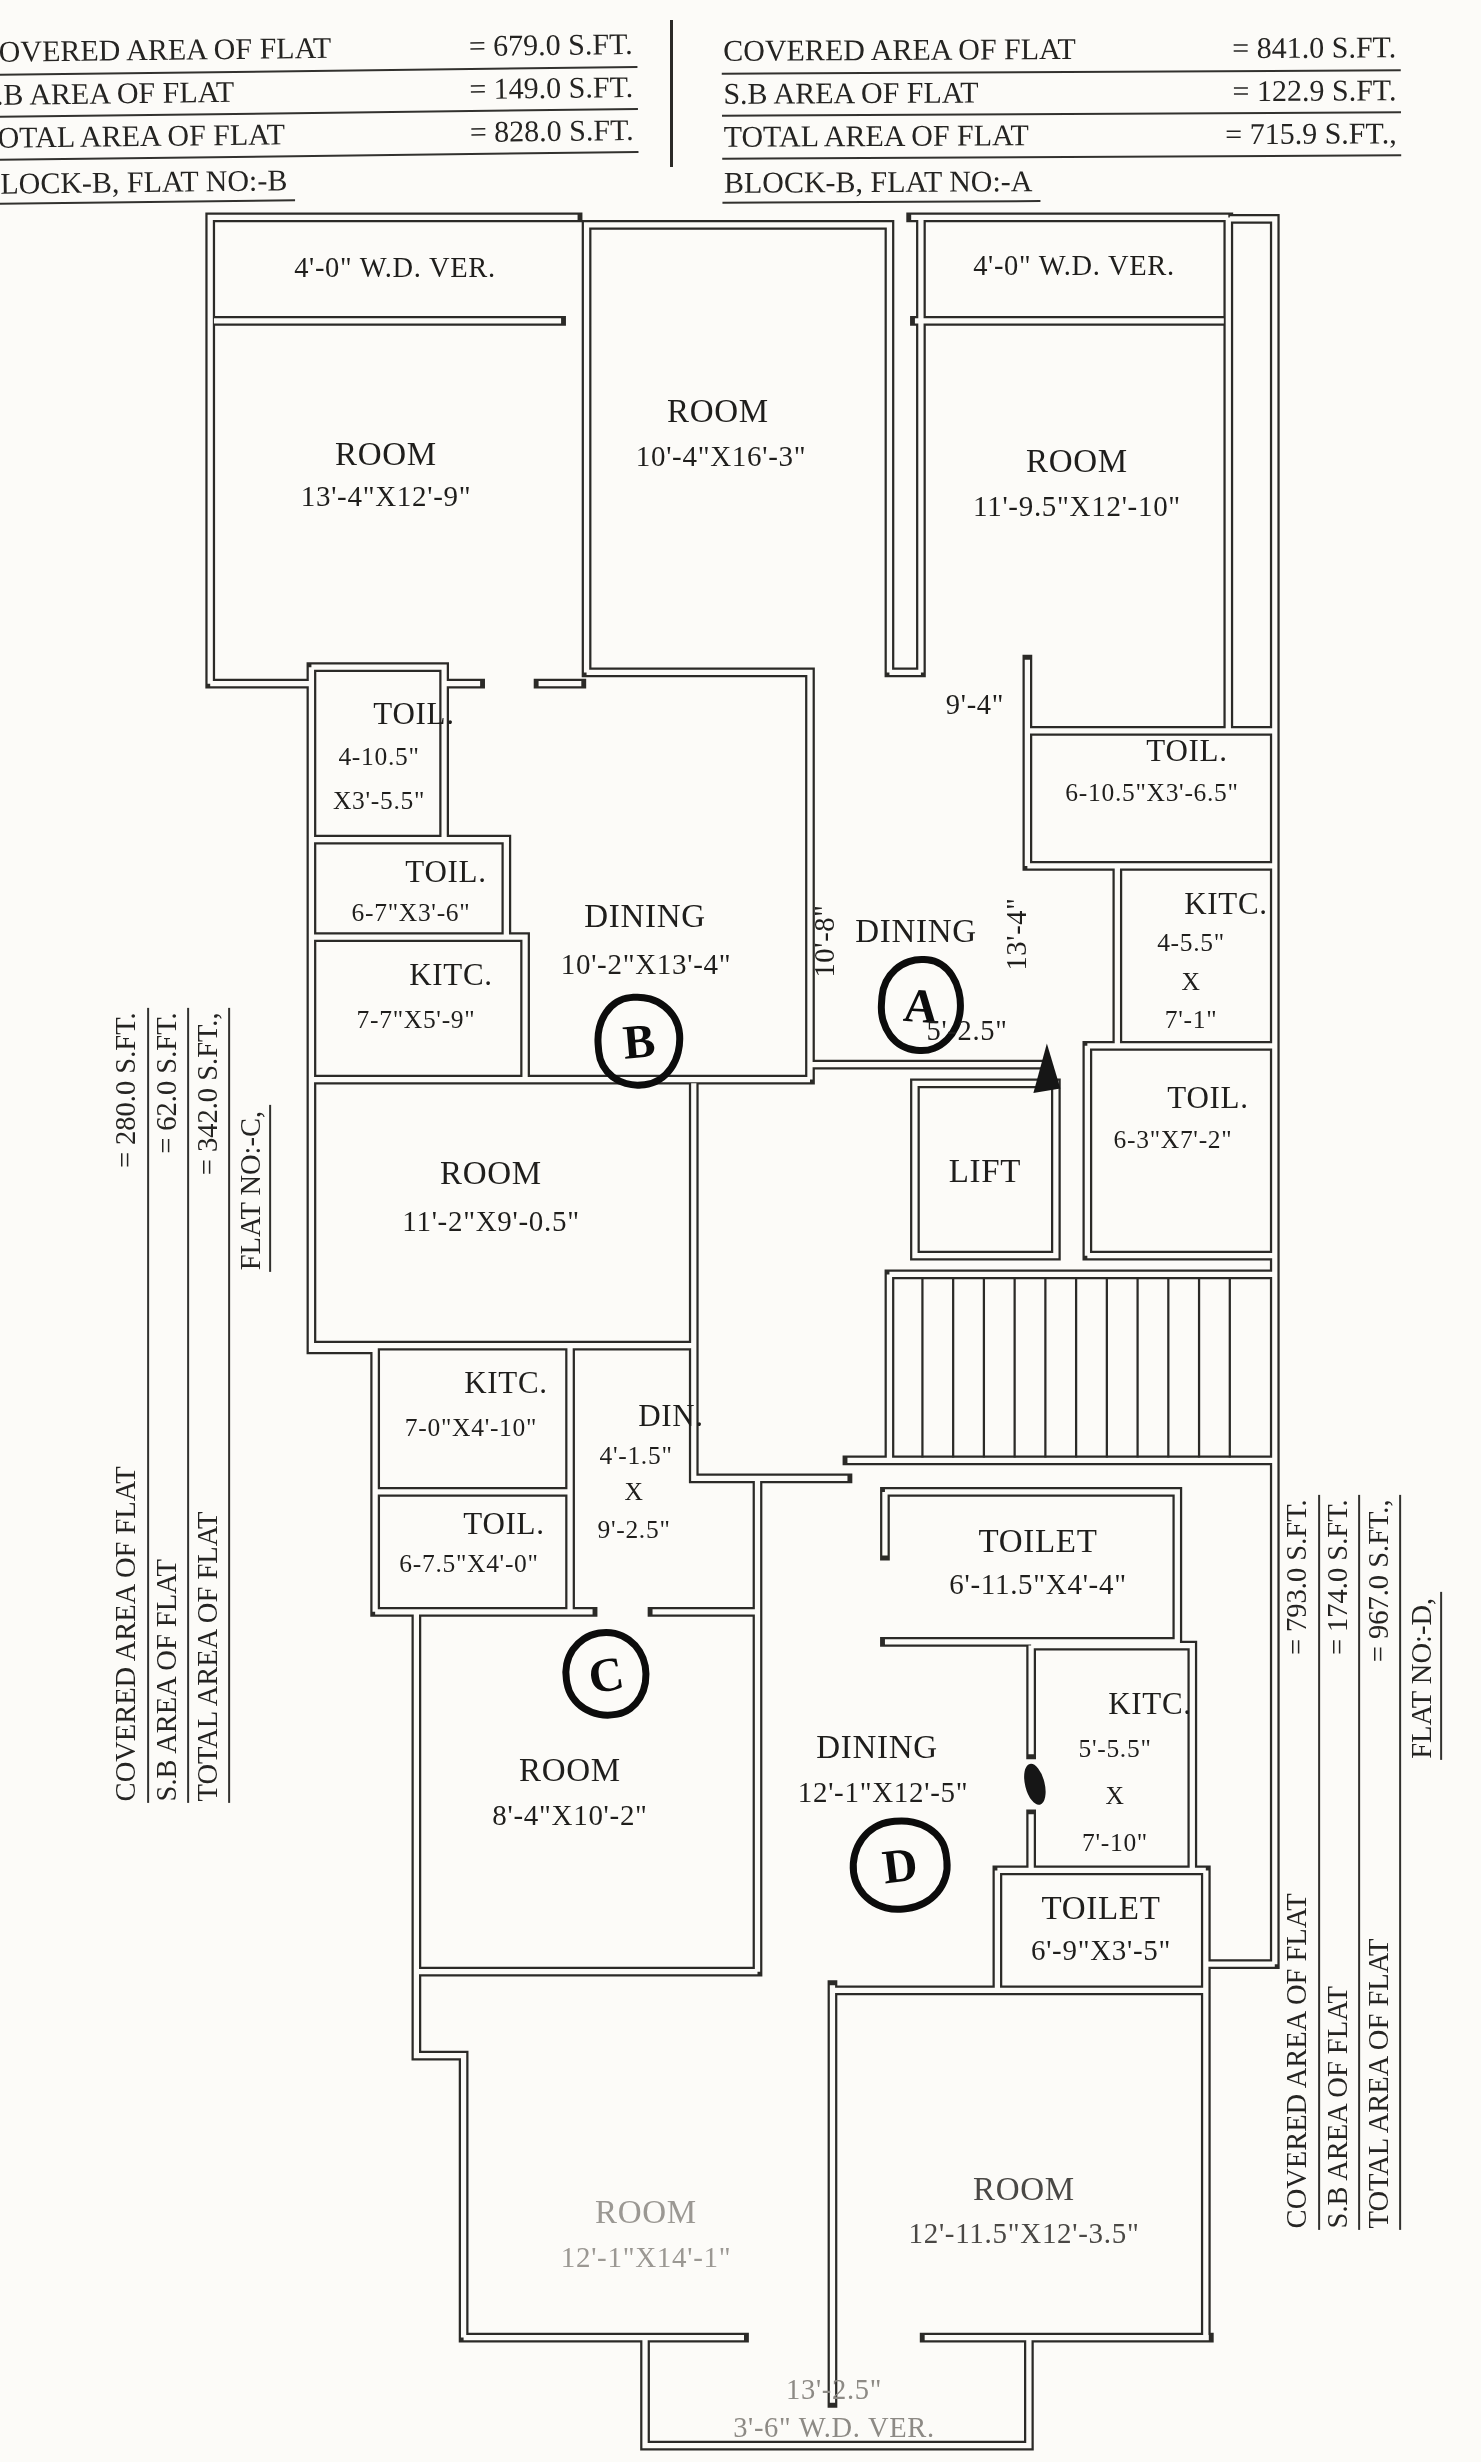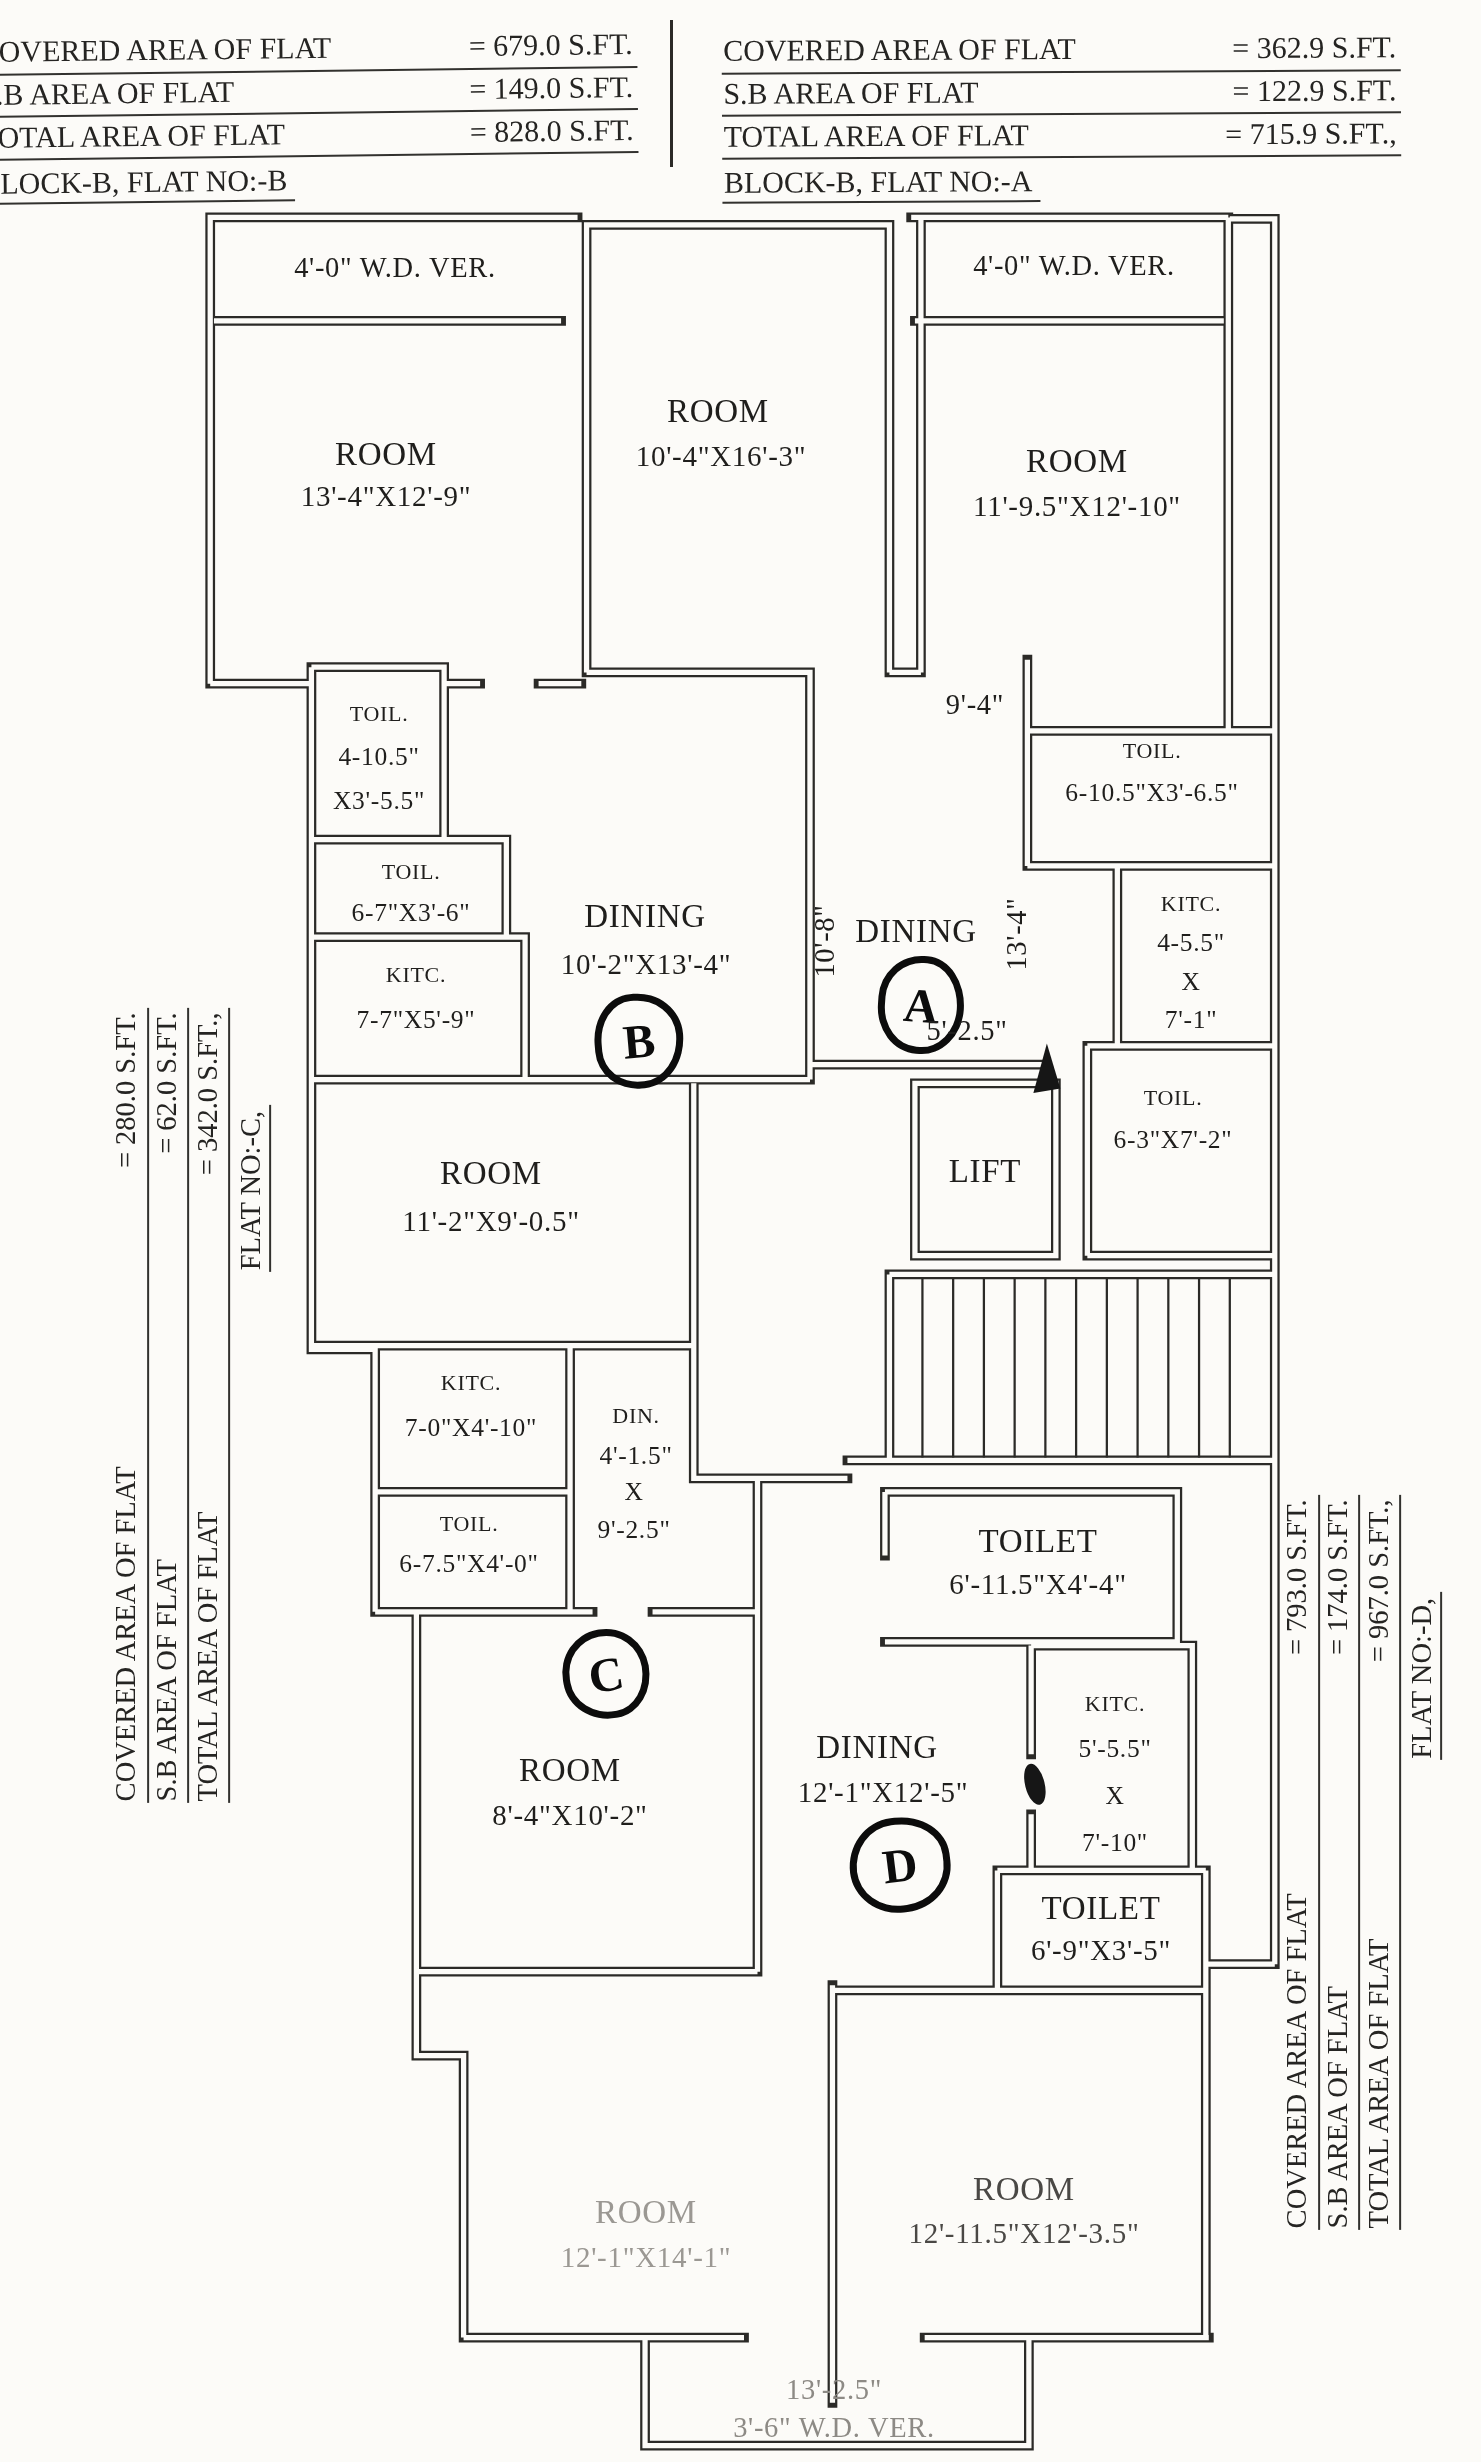--- a/index.html
+++ b/index.html
@@ -7,21 +7,21 @@
          font-family:"Liberation Serif",serif;color:#232220;}
   svg.plan{position:absolute;left:0;top:0;}
   .wb{stroke:#2b2a27;stroke-width:13;fill:none;stroke-linecap:square;}
   .ww{stroke:#fcfbf8;stroke-width:7;fill:none;stroke-linecap:butt;}
   .thin{stroke:#2b2a27;stroke-width:3;fill:none;}
   .lbl{position:absolute;transform:translate(-50%,-50%);white-space:nowrap;text-align:center;
        color:#1f1e1c;letter-spacing:0.7px;}
   .rot{transform:translate(-50%,-50%) rotate(-90deg);}
   .rm{font-size:33px;}
   .dm{font-size:29px;}
-  .sm{font-size:22px;}
+  .sm{font-size:31px;margin-left:35px;}
   .sd{font-size:25.5px;}
   .dim{font-size:28.5px;}
   .faint1{color:#9b9893;}
   .faint2{color:#8d8a85;}
   .mid{color:#4a4845;}
   .marker{position:absolute;transform:translate(-50%,-50%) rotate(-5deg);
           border:7.5px solid #0c0c0c;display:flex;align-items:center;justify-content:center;
           font-weight:bold;font-size:48px;color:#0c0c0c;background:transparent;}
   
   .tbl{position:absolute;font-size:30px;color:#252422;}
@@ -53,21 +53,21 @@
       <span>= 828.0 S.FT.</span>
     </div>
     <div><span class="tblock">BLOCK-B, FLAT NO:-B</span></div>
   </div>
 
   <div class="hdrdiv"></div>
 
   <div class="tbl" style="left:722px;top:30px;width:679px;transform:rotate(-0.3deg);">
     <div class="trow">
       <span>COVERED AREA OF FLAT</span>
-      <span>= 362.9 S.FT.</span>
+      <span>= 841.0 S.FT.</span>
     </div>
     <div class="trow">
       <span>S.B AREA OF FLAT</span>
       <span>= 122.9 S.FT.</span>
     </div>
     <div class="trow">
       <span>TOTAL AREA OF FLAT</span>
       <span>= 715.9 S.FT.,</span>
     </div>
     <div><span class="tblock">BLOCK-B, FLAT NO:-A</span></div>

